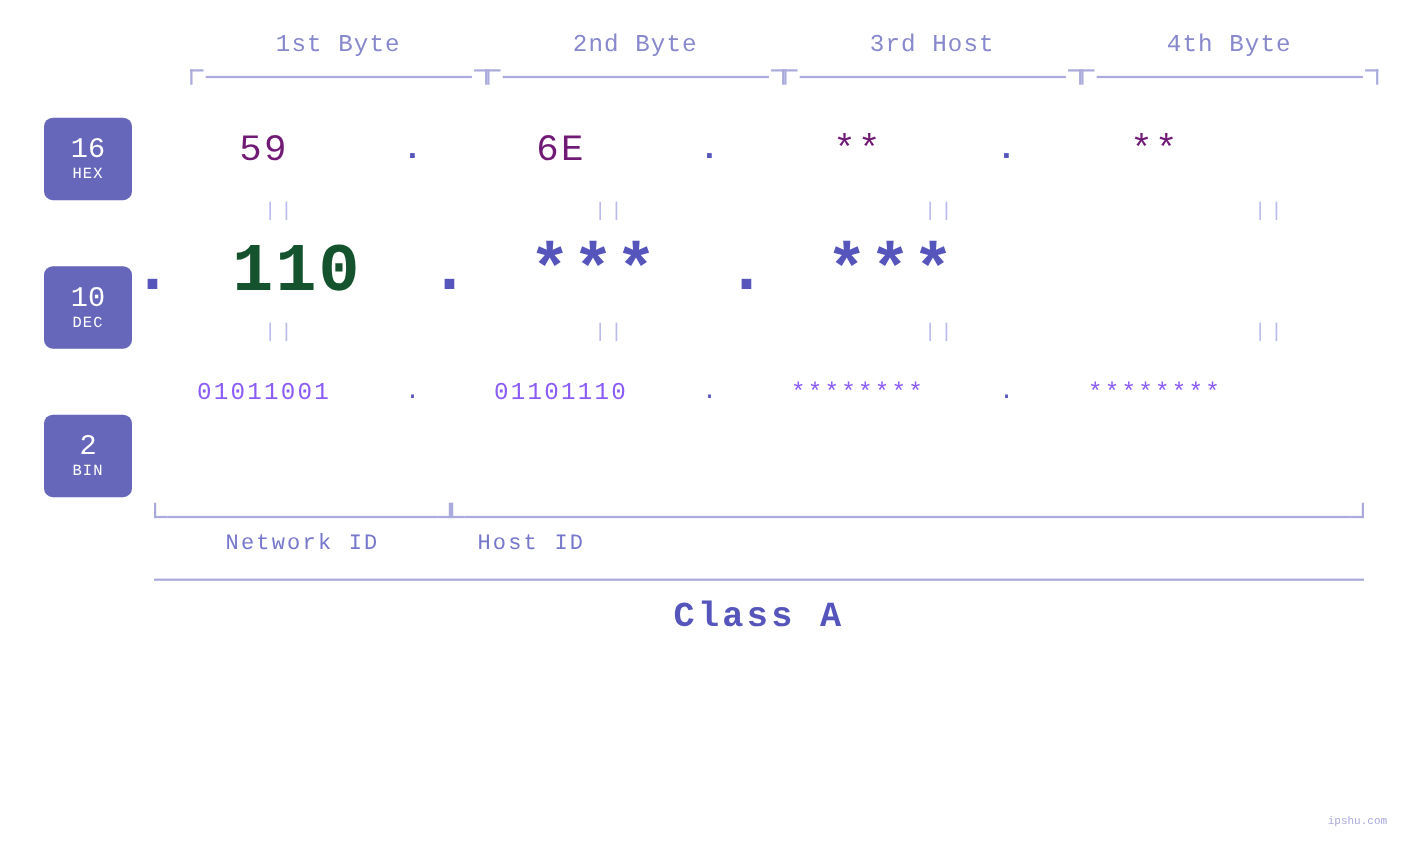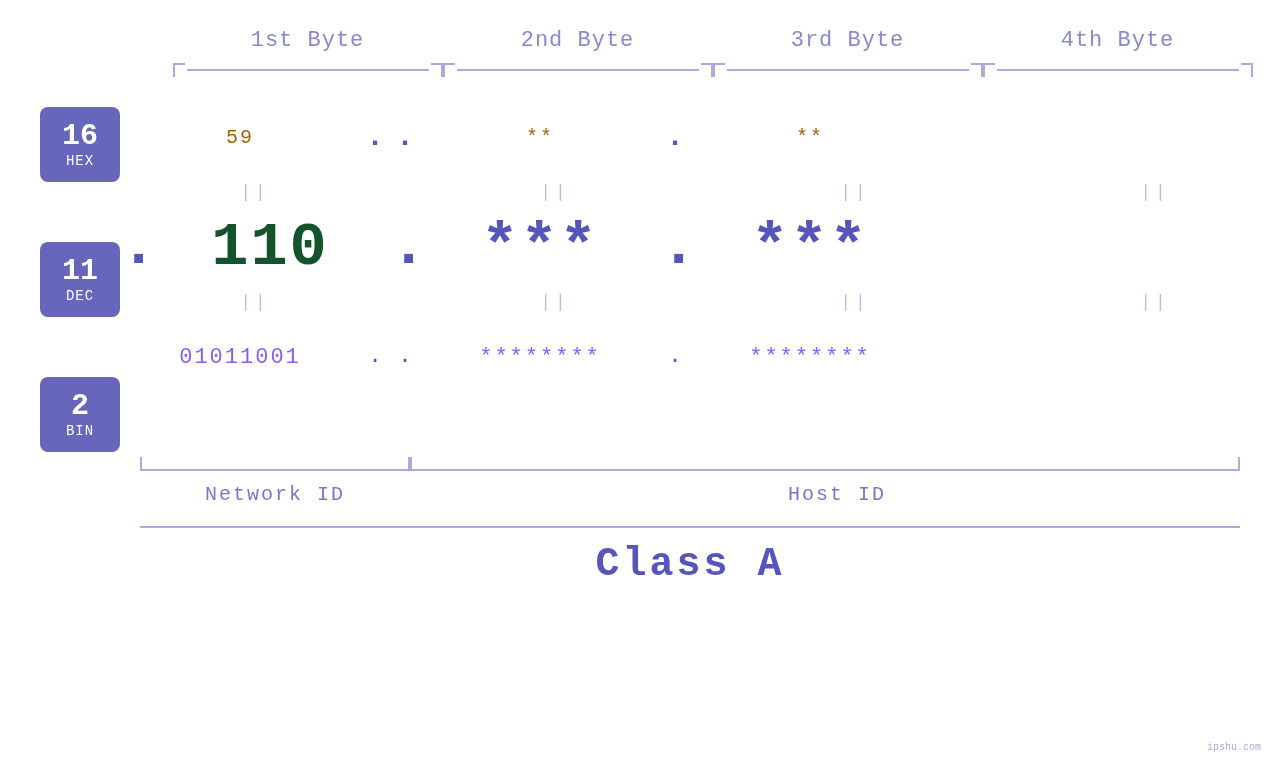--- a/index.html
+++ b/index.html
@@ -101,22 +101,22 @@
       border-radius: 8px;
       width: 80px;
       height: 75px;
       display: flex;
       flex-direction: column;
       align-items: center;
       justify-content: center;
     }
 
     .badge-num {
-      font-size: 30px;
-      font-weight: bold;
+      font-size: 26px;
+      font-weight: normal;
       line-height: 1.1;
     }
 
     .badge-label {
       font-size: 14px;
       letter-spacing: 1px;
     }
 
     
     .values-grid {
@@ -127,22 +127,22 @@
 
     .row {
       display: flex;
       align-items: center;
       height: 80px;
     }
 
     .cell {
       width: 240px;
       text-align: center;
-      font-size: 20px;
-      color: #a16207;
+      font-size: 34px;
+      color: #701a75;
       letter-spacing: 2px;
     }
 
     .cell.large {
       font-size: 62px;
       font-weight: bold;
       color: #5555bb;
     }
 
     .cell.binary {
@@ -209,21 +209,20 @@
     .net-label {
       width: 270px;
       text-align: center;
       font-size: 20px;
       color: #7777cc;
       letter-spacing: 2px;
     }
 
     .host-label {
       flex: 1;
-      text-align: center;
       font-size: 20px;
       color: #7777cc;
       letter-spacing: 2px;
     }
 
     
     .class-bar {
       width: 100%;
       padding-left: 140px;
       margin-top: 20px;
@@ -232,21 +231,21 @@
     .class-line {
       width: 1100px;
       height: 2px;
       background: #aaaadd;
       margin-bottom: 14px;
     }
 
     .class-label {
       width: 1100px;
       text-align: center;
-      font-size: 40px;
+      font-size: 32px;
       color: #5555bb;
       letter-spacing: 3px;
       font-weight: bold;
     }
 
     
     .watermark {
       position: absolute;
       bottom: 14px;
       right: 24px;
@@ -272,21 +271,21 @@
     }
   </style>
 </head>
 <body>
 
 <div class="main-container">
 
   <div class="byte-headers">
     <div class="byte-header">1st Byte</div>
     <div class="byte-header">2nd Byte</div>
-    <div class="byte-header">3rd Byte</div>
+    <div class="byte-header">3rd Host</div>
     <div class="byte-header">4th Byte</div>
   </div>
 
   <div class="bracket-row">
     <div class="bracket">
       <div class="bracket-left"></div>
       <div class="bracket-line"></div>
       <div class="bracket-right"></div>
     </div>
     <div class="bracket">
@@ -307,34 +306,35 @@
   </div>
 
   <div class="content-area">
 
     <div class="badges-col">
       <div class="badge">
         <span class="badge-num">16</span>
         <span class="badge-label">HEX</span>
       </div>
       <div class="badge">
-        <span class="badge-num">11</span>
+        <span class="badge-num">10</span>
         <span class="badge-label">DEC</span>
       </div>
       <div class="badge">
         <span class="badge-num">2</span>
         <span class="badge-label">BIN</span>
       </div>
     </div>
 
     <div class="values-grid">
 
       <div class="row">
         <div class="cell">59</div>
         <div class="dot small">.</div>
+        <div class="cell">6E</div>
         <div class="dot small">.</div>
         <div class="cell">**</div>
         <div class="dot small">.</div>
         <div class="cell">**</div>
       </div>
 
       <div class="sep-row">
         <div class="sep-cell">||</div>
         <div style="width:30px"></div>
         <div class="sep-cell">||</div>
@@ -359,20 +359,21 @@
         <div class="sep-cell">||</div>
         <div style="width:30px"></div>
         <div class="sep-cell">||</div>
         <div style="width:30px"></div>
         <div class="sep-cell">||</div>
       </div>
 
       <div class="row">
         <div class="cell binary">01011001</div>
         <div class="dot bin" style="font-size:22px; font-weight:normal;">.</div>
+        <div class="cell binary">01101110</div>
         <div class="dot bin" style="font-size:22px; font-weight:normal;">.</div>
         <div class="cell binary">********</div>
         <div class="dot bin" style="font-size:22px; font-weight:normal;">.</div>
         <div class="cell binary">********</div>
       </div>
 
     </div>
   </div>
 
   <div class="bottom-area">

